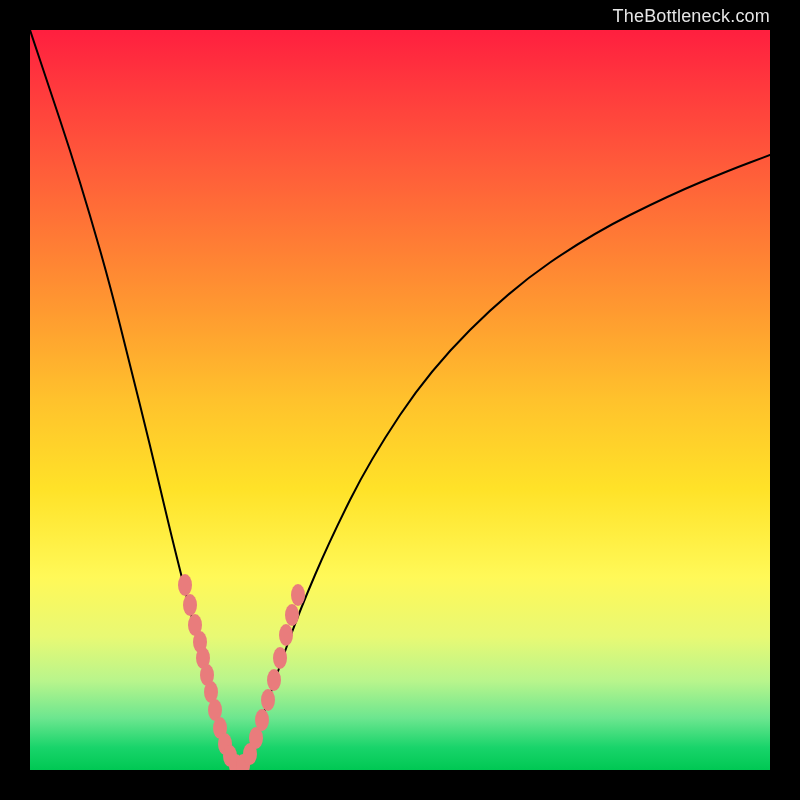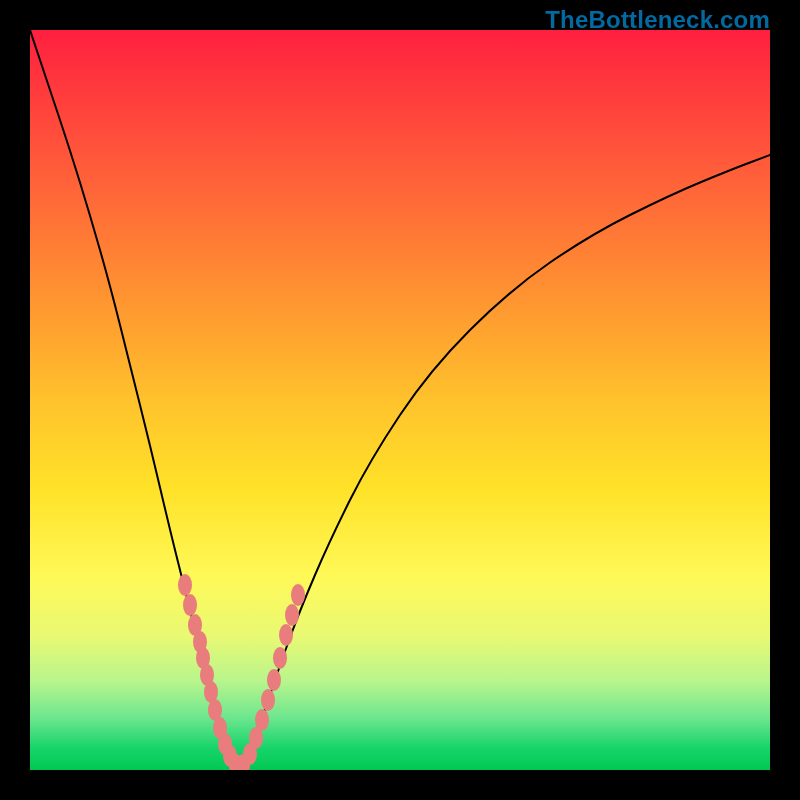--- a/index.html
+++ b/index.html
@@ -29,23 +29,23 @@
       #e8f974 82%,
       #b8f58c 88%,
       #6ce68f 93%,
       #18d46a 97%,
       #00c853 100%);
   }
   .watermark {
     position: absolute;
     top: 6px;
     right: 30px;
-    color: #0369a1;
-    font-size: 24px;
-    font-weight: 700;
+    color: #e5e5e5;
+    font-size: 18px;
+    font-weight: 400;
     letter-spacing: 0.2px;
     user-select: none;
   }
   svg.curve {
     position: absolute;
     left: 0;
     top: 0;
     width: 740px;
     height: 740px;
   }

